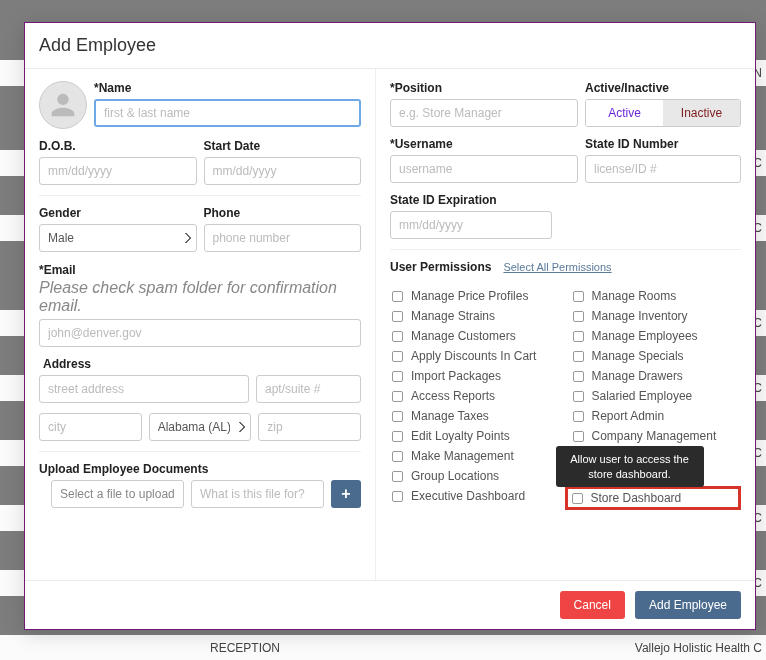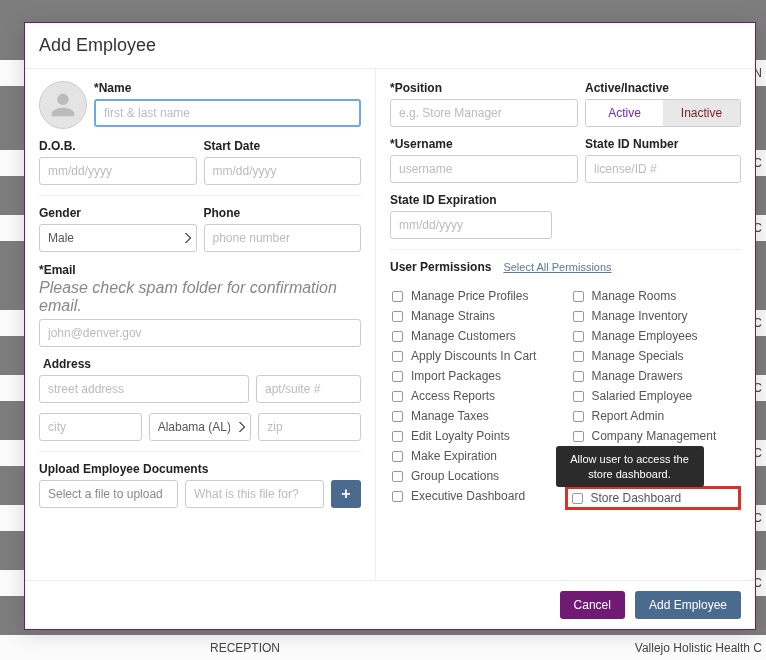--- a/index.html
+++ b/index.html
@@ -179,21 +179,21 @@
 }
 .btn {
   height: 28px;
   padding: 0 14px;
   border: none;
   border-radius: 3px;
   font-size: 12px;
   cursor: pointer;
   color: #fff;
 }
-.btn-cancel { background: #701a75; }
+.btn-cancel { background: #ef4444; }
 .btn-primary { background: #4a6a8e; }
 .add-file-btn {
   width: 30px; height: 28px;
   background: #4a6a8e;
   color: #fff;
   border-radius: 3px;
   display: flex; align-items: center; justify-content: center;
   font-size: 16px; font-weight: bold;
   cursor: pointer;
 }
@@ -275,21 +275,21 @@
       </div>
       <div class="row">
         <div><input type="text" placeholder="city" style=""></div>
         <div class="select-wrap"><select><option>Alabama (AL)</option></select></div>
         <div><input type="text" placeholder="zip" style=""></div>
       </div>
 
       <div class="divider"></div>
 
       <label class="field-label">Upload Employee Documents</label>
-      <div class="row" style="margin-top:4px;">
+      <div class="row" style="margin-top:4px;margin-left:12px;">
         <div><input type="text" readonly="" style="color: rgb(136, 136, 136);" value="Select a file to upload"></div>
         <div><input type="text" placeholder="What is this file for?" style=""></div>
         <div style="flex:0 0 30px;">
           <div class="add-file-btn">
             <span>+</span>
           </div>
         </div>
       </div>
     </div>
 
@@ -360,21 +360,21 @@
             <div class="perm-item">
               <span class="cb"></span>
               <span>Manage Taxes</span>
             </div>
             <div class="perm-item">
               <span class="cb"></span>
               <span>Edit Loyalty Points</span>
             </div>
             <div class="perm-item">
               <span class="cb"></span>
-              <span>Make Expiration</span>
+              <span>Make Management</span>
             </div>
             <div class="perm-item">
               <span class="cb"></span>
               <span>Group Locations</span>
             </div>
             <div class="perm-item">
               <span class="cb"></span>
               <span>Executive Dashboard</span>
             </div>
           </div>

